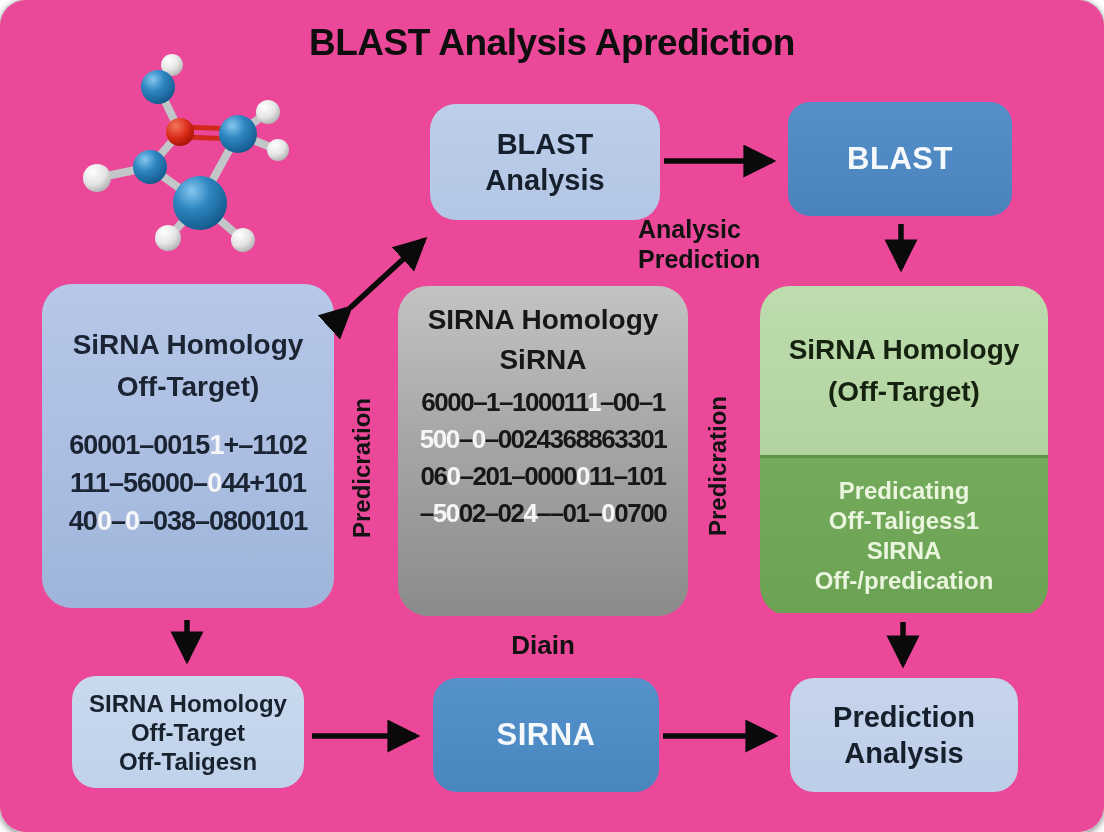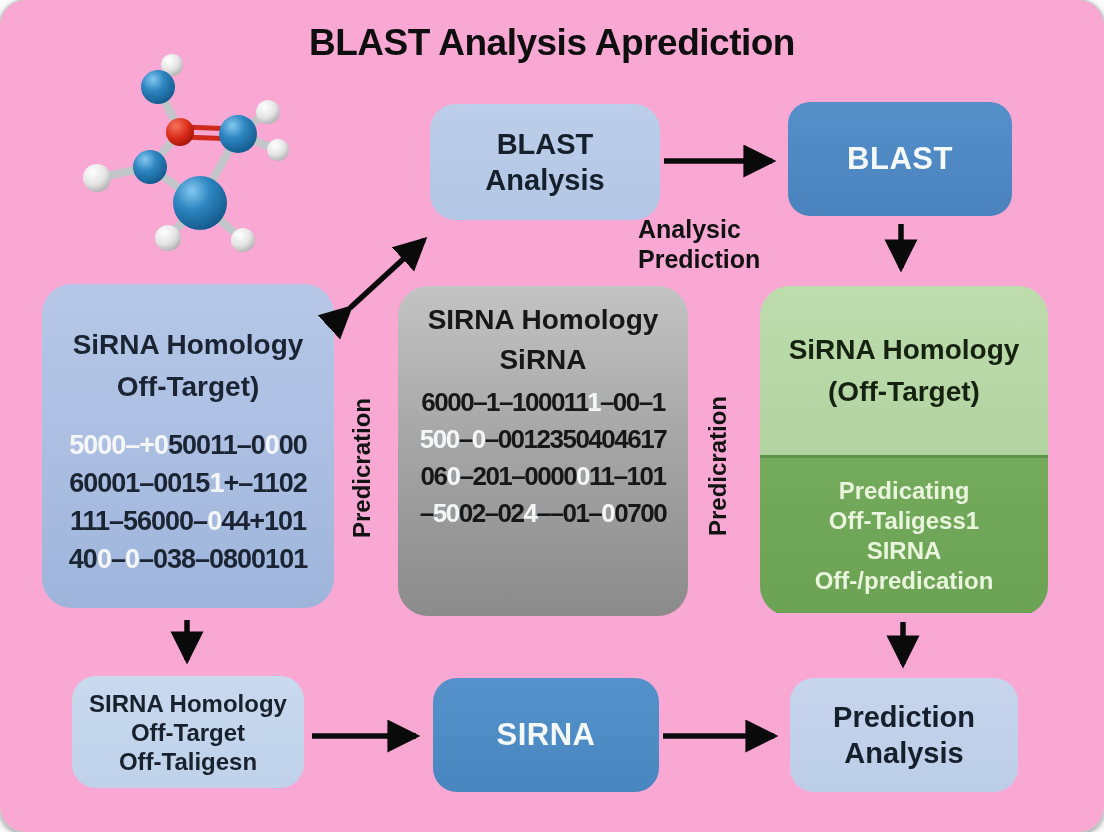--- a/index.html
+++ b/index.html
@@ -1,19 +1,19 @@
 <!DOCTYPE html>
 <html><head>
 <meta charset="utf-8">
 <style>
   html,body { margin:0; padding:0; background:#ffffff; }
   * { box-sizing:border-box; }
   .canvas {
     position:relative; width:1104px; height:832px; overflow:hidden;
-    background:#f9a8d4; border-radius:26px;
+    background:#ec4899; border-radius:26px;
     box-shadow: 0 0 0 1px #c9cccd, 0 2px 7px rgba(40,40,40,.65);
     font-family:"Liberation Sans", sans-serif;
   }
   .pre { white-space:pre-line; }
   .title {
     position:absolute; left:0; top:22px; width:100%; text-align:center;
     font-size:37px; font-weight:800; color:#0e0e0e; letter-spacing:-0.5px;
   }
   .node {
     position:absolute; display:flex; align-items:center; justify-content:center;
@@ -151,54 +151,54 @@
   <div class="node box-blast-analysis pre">BLAST
 Analysis</div>
   <div class="node box-blast">BLAST</div>
   <div class="lbl-analysic pre">Analysic
 Prediction</div>
 
   <div class="box-left">
     <div class="hdr pre">SiRNA Homology
 Off-Target)</div>
     <div class="seqs">
-        <div class="seq-line"><span class="w">5000–+0</span><span>50011–0</span><span class="w">0</span><span>00</span></div>
         <div class="seq-line"><span>60001–0015</span><span class="w">1</span><span>+–1102</span></div>
         <div class="seq-line"><span>111–56000–</span><span class="w">0</span><span>44+101</span></div>
         <div class="seq-line"><span>40</span><span class="w">0</span><span>–</span><span class="w">0</span><span>–038–0800101</span></div>
       </div>
   </div>
 
   <div class="vlabel left">Predicration</div>
 
   <div class="box-gray">
     <div class="hdr pre">SIRNA Homology
 SiRNA</div>
     <div class="seqs">
         <div class="seq-line"><span>6000–1–100011</span><span class="w">1</span><span>–00–1</span></div>
-        <div class="seq-line"><span class="w">500</span><span>–</span><span class="w">0</span><span>–0012350404617</span></div>
+        <div class="seq-line"><span class="w">500</span><span>–</span><span class="w">0</span><span>–0024368863301</span></div>
         <div class="seq-line"><span>06</span><span class="w">0</span><span>–201–0000</span><span class="w">0</span><span>11–101</span></div>
         <div class="seq-line"><span>–</span><span class="w">50</span><span>02–02</span><span class="w">4</span><span>––01–</span><span class="w">0</span><span>0700</span></div>
       </div>
   </div>
 
   <div class="vlabel right">Predicration</div>
 
   <div class="box-right">
     <div class="top pre">SiRNA Homology
 (Off-Target)</div>
     <div class="bottom pre">Predicating
 Off-Taligess1
 SIRNA
 Off-/predication</div>
   </div>
 
   <div class="node box-bottom-left pre">SIRNA Homology
 Off-Target
 Off-Taligesn</div>
+  <div class="lbl-diain">Diain</div>
   <div class="node box-sirna">SIRNA</div>
   <div class="node box-prediction pre">Prediction
 Analysis</div>
 
   <svg class="arrows">
     <defs>
       <marker id="ah" markerWidth="7" markerHeight="7" refX="5.2" refY="3" orient="auto" markerUnits="strokeWidth">
         <path d="M0,0 L6,3 L0,6 Z" fill="#0a0a0a"></path>
       </marker>
     </defs>

